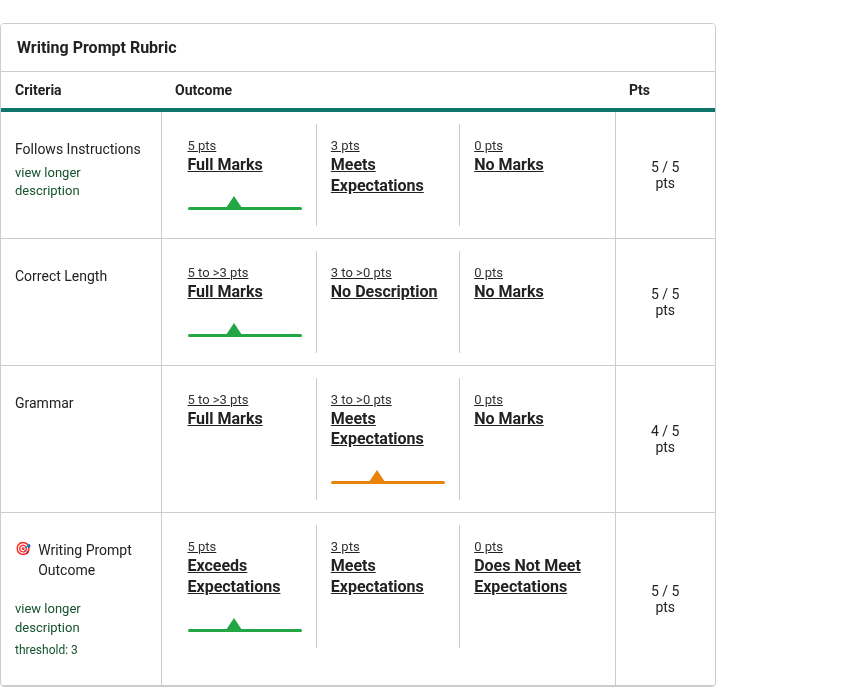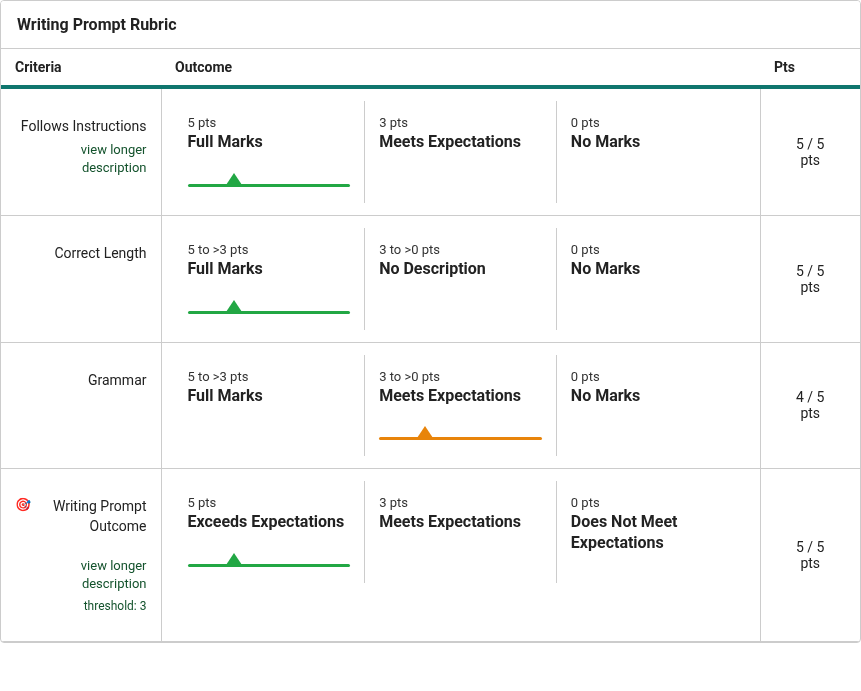--- a/index.html
+++ b/index.html
@@ -3,24 +3,25 @@
   <meta charset="utf-8">
   <style>
     * { box-sizing: border-box; margin: 0; padding: 0; }
     body {
       font-family: -apple-system, BlinkMacSystemFont, 'Segoe UI', Roboto, sans-serif;
       font-size: 14px;
       background: #fff;
       color: #222;
     }
     .rubric-container {
-      width: 861px;
+      width: 716px;
       border: 1px solid #ccc;
       border-radius: 4px;
       overflow: hidden;
+      margin-top: 23px;
     }
     .rubric-title {
       padding: 14px 16px;
       font-size: 16px;
       font-weight: bold;
       border-bottom: 1px solid #ccc;
       background: #fff;
     }
     .rubric-table {
       width: 100%;
@@ -35,26 +36,26 @@
       border-bottom: 4px solid #0f766e;
     }
     .rubric-table tbody tr {
       border-bottom: 1px solid #ccc;
     }
     .criteria-col {
       width: 160px;
       vertical-align: top;
       padding: 28px 14px;
       border-right: 1px solid #ccc;
-      text-align: right;
     }
     .ratings-col {
       vertical-align: top;
       padding: 12px;
       border-right: 1px solid #ccc;
+      text-decoration: underline;
     }
     .pts-col {
       width: 100px;
       vertical-align: middle;
       padding: 16px 30px;
       text-align: center;
       font-size: 14px;
     }
     .rating-cells {
       display: flex;

